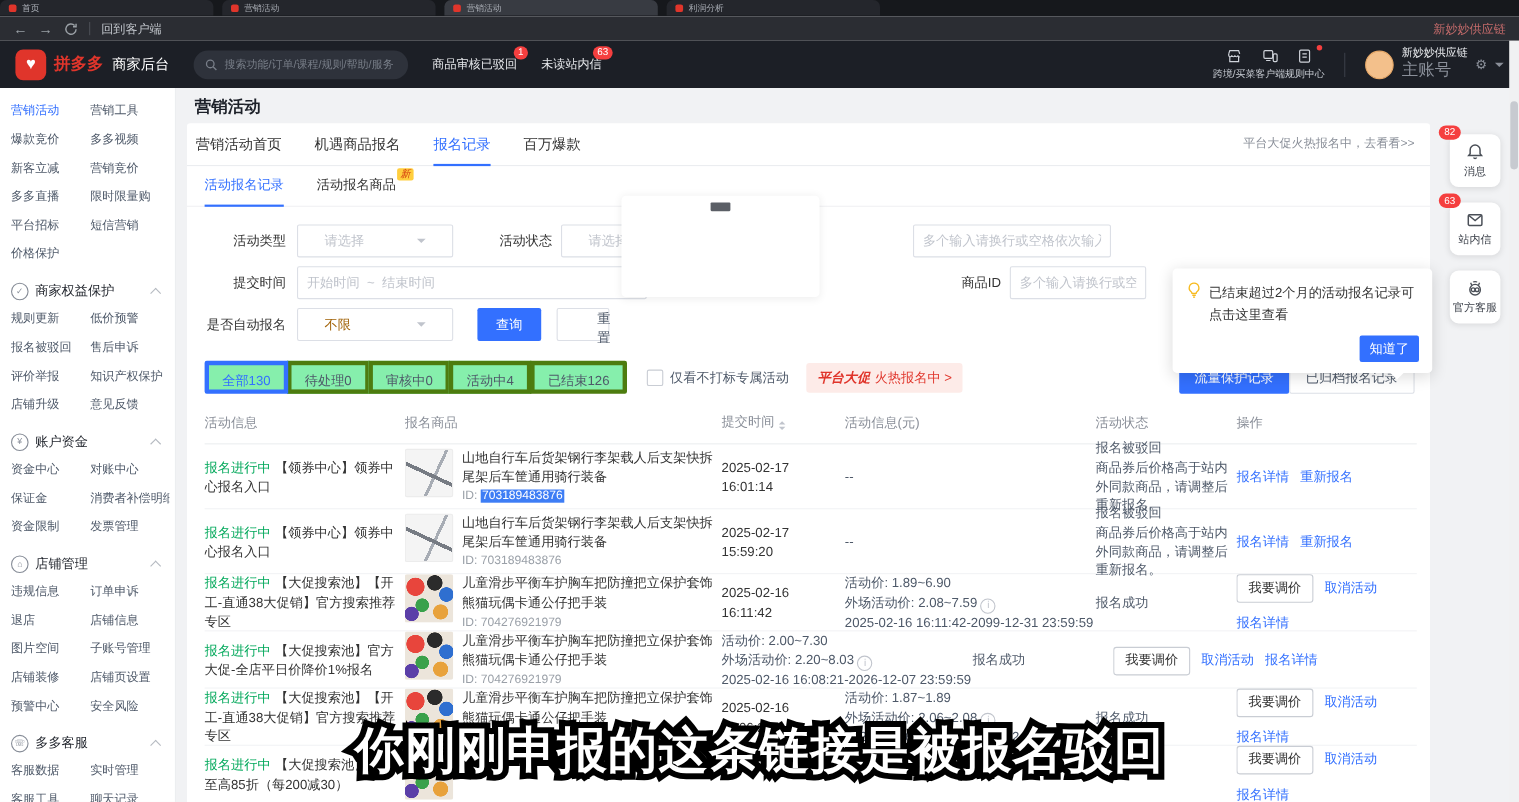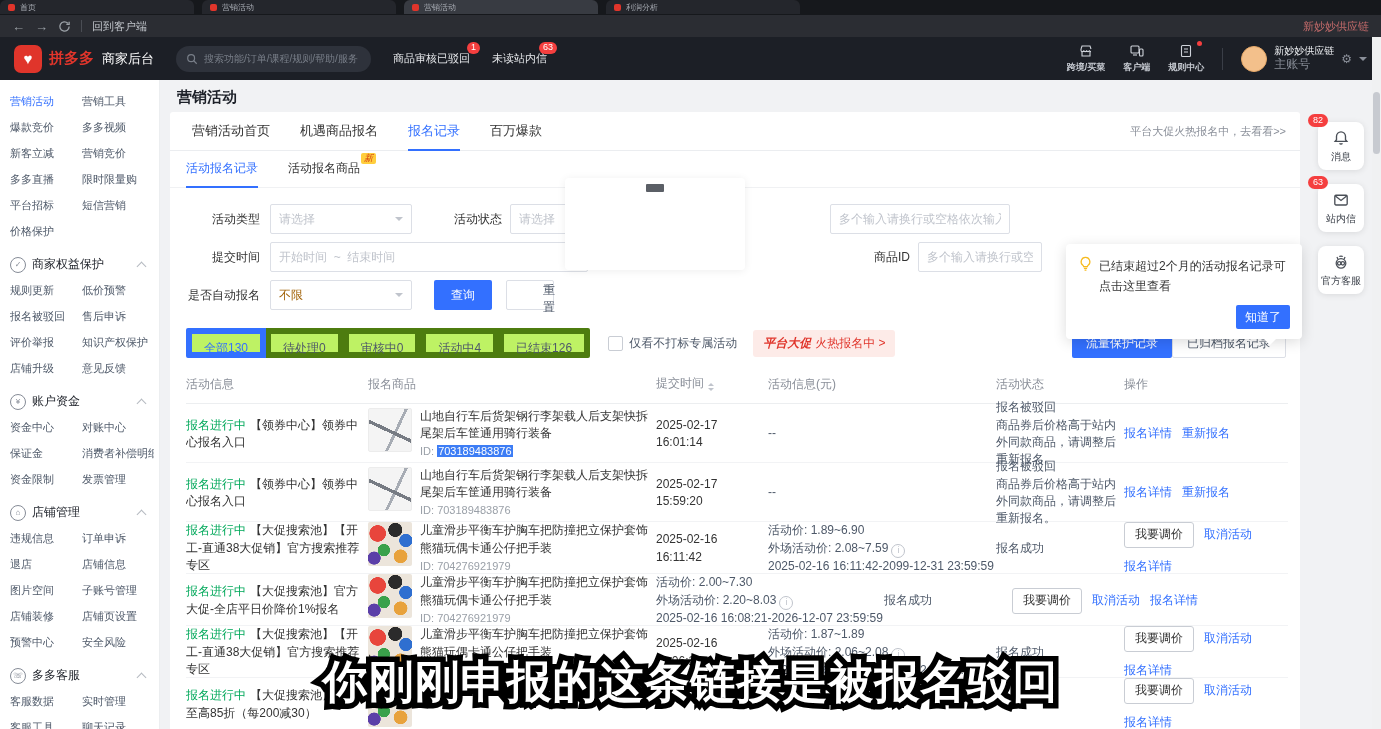--- a/index.html
+++ b/index.html
@@ -26,65 +26,65 @@
   .hdr-link{color:#e6e8eb;font-size:11px;margin-left:22px;position:relative;white-space:nowrap;}
   .hdr-badge{position:absolute;top:-9px;right:-10px;background:#f53f3f;color:#fff;font-size:9px;border-radius:8px;padding:1px 4px;line-height:1.1;}
   .hdr-right{margin-left:auto;display:flex;align-items:center;gap:18px;}
   .hnav{display:flex;flex-direction:column;align-items:center;gap:2px;position:relative;}
   .hnav .lbl{color:#c6cad1;font-size:9px;white-space:nowrap;}
   .hnav .dot{position:absolute;top:-2px;right:2px;width:5px;height:5px;border-radius:50%;background:#f53f3f;}
   .hdr-vdiv{width:1px;height:22px;background:#3a3e47;}
   .avatar{width:26px;height:26px;border-radius:50%;background:#f3c08b;border:1px solid #e8a968;box-sizing:border-box;}
   .acct{display:flex;flex-direction:column;line-height:1.25;}
   .acct .nm{color:#eceef1;font-size:10px;white-space:nowrap;}
-  .acct .rl{color:#8a8f99;font-size:12px;}
+  .acct .rl{color:#8a8f99;font-size:15px;}
   .gear{color:#8a8f99;font-size:12px;}
   .chev-dn{width:0;height:0;border:4px solid transparent;border-top-color:#8a8f99;margin-top:4px;}
   
   .sidebar{position:absolute;left:0;top:80px;width:160px;height:649px;background:#fff;overflow:hidden;padding:8px 0 0 10px;box-sizing:border-box;border-right:1px solid #eceef0;}
   .sb-grid{display:grid;grid-template-columns:72px 72px;}
   .sb-item{font-size:11px;color:#4e5969;line-height:26px;white-space:nowrap;overflow:hidden;cursor:pointer;}
   .sb-item.active{color:#3370ff;}
   .sb-head{display:flex;align-items:center;gap:6px;margin:12px 8px 4px 0;}
   .sb-ico{width:14px;height:14px;border:1px solid #868c97;border-radius:50%;color:#868c97;font-size:8px;line-height:13px;text-align:center;flex:none;}
   .sb-title{font-size:12px;color:#1d2129;flex:1;white-space:nowrap;}
   .chev-up{width:6px;height:6px;border-top:1.5px solid #b5bac1;border-right:1.5px solid #b5bac1;transform:rotate(-45deg);margin-right:6px;margin-top:3px;}
   
   .main{position:absolute;left:160px;top:80px;width:1221px;height:649px;background:#f1f2f4;}
   .page-title{position:absolute;left:17px;top:8px;font-size:15px;font-weight:bold;color:#1d2129;}
   .card{position:absolute;left:10px;top:32px;width:1130px;height:640px;background:#fff;border-radius:3px;}
-  .tabs-row{position:relative;height:38px;border-bottom:1px solid #ebedf0;padding-left:22px;}
+  .tabs-row{position:relative;height:38px;border-bottom:1px solid #ebedf0;padding-left:8px;}
   .mtab{display:inline-block;margin-right:30px;line-height:37px;font-size:13px;color:#333;cursor:pointer;}
   .mtab.active{color:#3370ff;border-bottom:2px solid #3370ff;}
   .promo-note{position:absolute;right:14px;top:0;line-height:38px;font-size:11px;color:#8a8f99;}
   .subtabs-row{height:36px;border-bottom:1px solid #f0f1f3;padding-left:16px;}
   .stab{display:inline-block;margin-right:30px;line-height:35px;font-size:12px;color:#333;position:relative;cursor:pointer;}
   .stab.active{color:#3370ff;border-bottom:2px solid #3370ff;}
   .stab .newbadge{position:absolute;top:2px;right:-16px;background:#ffce3d;color:#d4380d;font-size:9px;line-height:1.2;padding:0 3px;border-radius:2px;font-style:italic;}
   .flabel{position:absolute;font-size:12px;color:#333;line-height:30px;text-align:right;white-space:nowrap;}
-  .sel{position:absolute;height:30px;border:1px solid #dcdfe6;border-radius:2px;background:#fff;box-sizing:border-box;display:flex;align-items:center;padding:0 8px;cursor:pointer;}
+  .sel{position:absolute;height:30px;border:1px solid #dcdfe6;border-radius:2px;background:#fff;box-sizing:border-box;display:flex;align-items:center;padding:0 24px;cursor:pointer;}
   .sel .ph{color:#c0c4cc;font-size:12px;flex:1;}
   .sel .val{color:#a16207;font-size:12px;flex:1;}
   .caret{width:0;height:0;border:4px solid transparent;border-top-color:#c0c4cc;margin-top:4px;}
   .finput{position:absolute;height:30px;border:1px solid #dcdfe6;border-radius:2px;box-sizing:border-box;font-size:12px;color:#333;padding:0 8px;background:#fff;font-family:inherit;}
   .finput::placeholder{color:#c0c4cc;}
   .btn{border:none;border-radius:2px;font-size:12px;cursor:pointer;font-family:inherit;}
   .btn.primary{background:#3370ff;color:#fff;}
   .btn.plain{background:#fff;border:1px solid #dcdfe6;color:#4e5969;padding-left:36px;}
   .q-btn{position:absolute;width:58px;height:30px;}
   .ghost-box{position:absolute;left:395px;top:66px;width:180px;height:92px;background:#fff;border-radius:4px;box-shadow:0 1px 8px rgba(0,0,0,.07);z-index:5;}
   .ghost-box::before{content:"";position:absolute;left:50%;top:6px;transform:translateX(-50%);width:18px;height:8px;background:#5b5f66;border-radius:1px;}
   .tooltip{position:absolute;left:896px;top:132px;width:236px;background:#fff;border-radius:4px;box-shadow:0 3px 14px rgba(0,0,0,.14);padding:12px 12px 10px;box-sizing:border-box;z-index:6;}
   .tooltip::after{content:"";position:absolute;right:26px;bottom:-6px;width:0;height:0;border:6px solid transparent;border-bottom:none;border-top:6px solid #fff;}
   .tt-body{display:flex;gap:6px;}
   .tt-text{font-size:12px;color:#333;line-height:1.7;}
   .tt-foot{text-align:right;margin-top:8px;}
   .tt-btn{width:54px;height:24px;line-height:22px;}
   .status-row{position:absolute;left:16px;top:216px;right:14px;height:30px;display:flex;align-items:center;}
-  .seg{height:30px;line-height:28px;padding:0 12px;border:6px solid #4d7c0f;background:#bef264;font-size:12px;color:#4e5969;margin-left:-1px;cursor:pointer;box-sizing:border-box;white-space:nowrap;}
+  .seg{height:30px;line-height:28px;padding:0 12px;border:4px solid #4d7c0f;background:#86efac;font-size:12px;color:#4e5969;margin-left:-1px;cursor:pointer;box-sizing:border-box;white-space:nowrap;}
   .seg:first-child{margin-left:0;border-radius:2px 0 0 2px;}
   .seg:nth-child(5){border-radius:0 2px 2px 0;}
   .seg.active{color:#3370ff;border-color:#3370ff;position:relative;z-index:1;}
   .chkwrap{display:flex;align-items:center;gap:6px;margin-left:18px;cursor:pointer;}
   .chkbox{width:13px;height:13px;border:1px solid #c9cdd4;border-radius:2px;background:#fff;}
   .chklabel{font-size:12px;color:#4e5969;white-space:nowrap;}
   .hotbadge{margin-left:16px;background:#fdebe8;border-radius:3px;padding:5px 10px;font-size:12px;color:#e0352b;white-space:nowrap;cursor:pointer;}
   .hotbadge b{font-style:italic;margin-right:4px;}
   .tb-btns{margin-left:auto;display:flex;gap:0;}
   .tb-btns .btn{height:30px;padding:0 14px;}
@@ -181,21 +181,21 @@
   </div>
   <span class="hdr-link">
     <span>商品审核已驳回</span>
     <span class="hdr-badge">1</span>
   </span>
   <span class="hdr-link">
     <span>未读站内信</span>
     <span class="hdr-badge">63</span>
   </span>
   <div class="hdr-right">
-    <div id="header-nav" style="display:flex;gap:18px;font-weight:bold;">
+    <div id="header-nav" style="display:flex;">
         <div class="hnav">
           <span>
             <svg width="16" height="16" viewBox="0 0 16 16" fill="none" stroke="#cfd3da" stroke-width="1.1">
               <path d="M3 6l1-3h8l1 3M3 6v1.2a1.4 1.4 0 0 0 2.8 0 1.4 1.4 0 0 0 2.8 0 1.4 1.4 0 0 0 2.8 0 1.4 1.4 0 0 0 1.6 1.4"></path>
               <path d="M4 8.5V13h8V8.5"></path>
             </svg>
           </span>
           <span class="lbl">跨境/买菜</span>
         </div>
         <div class="hnav">

